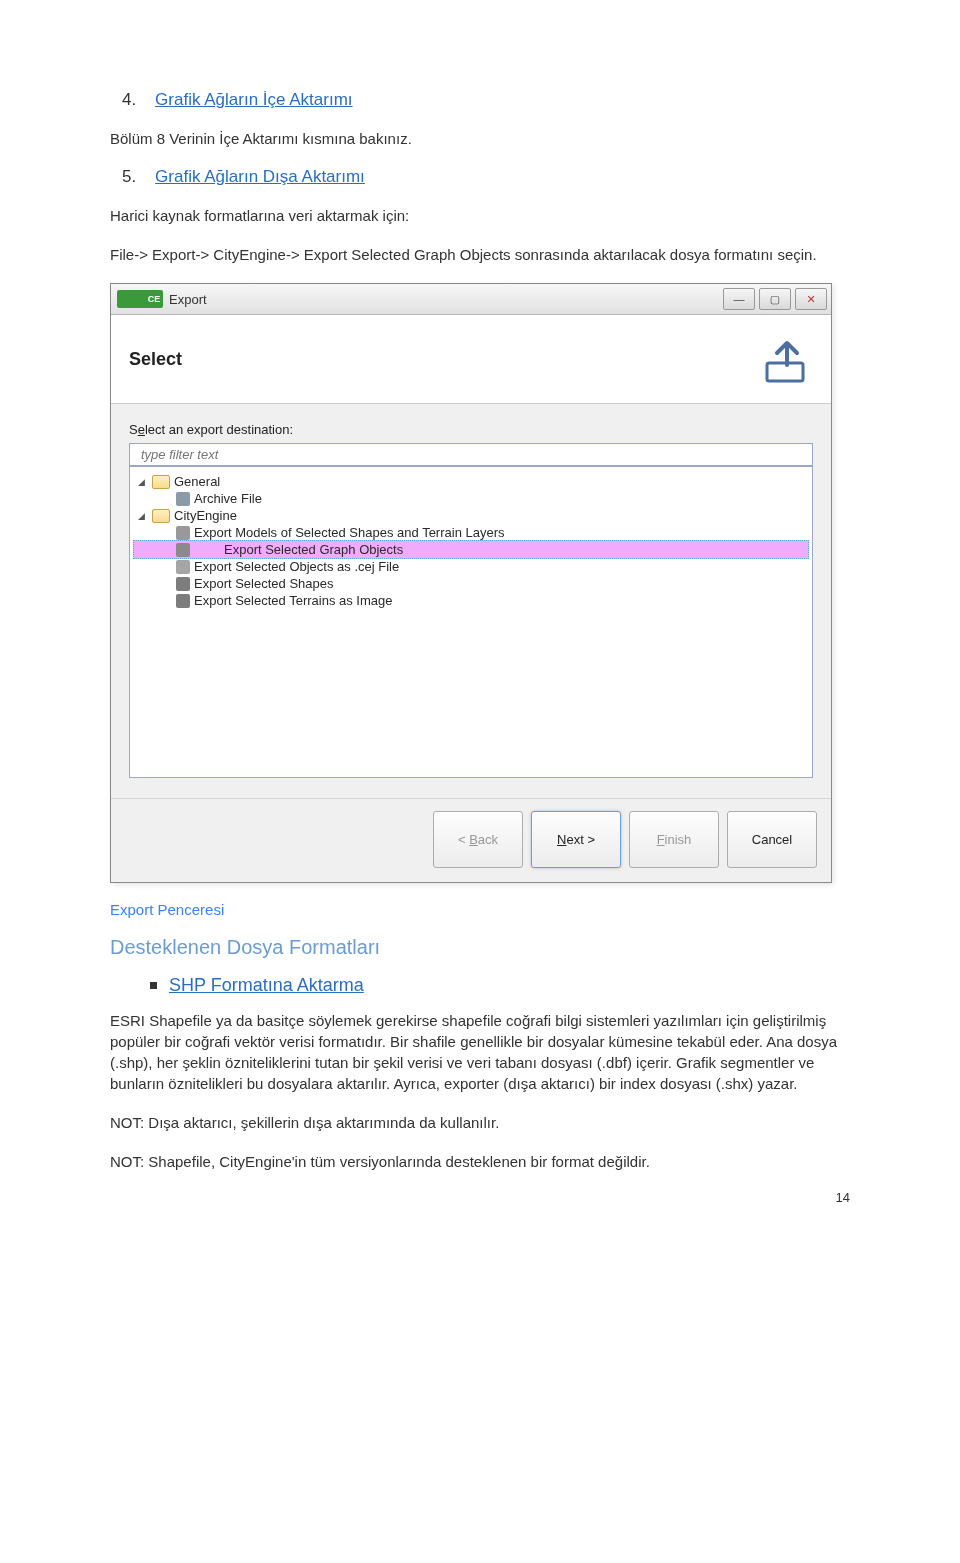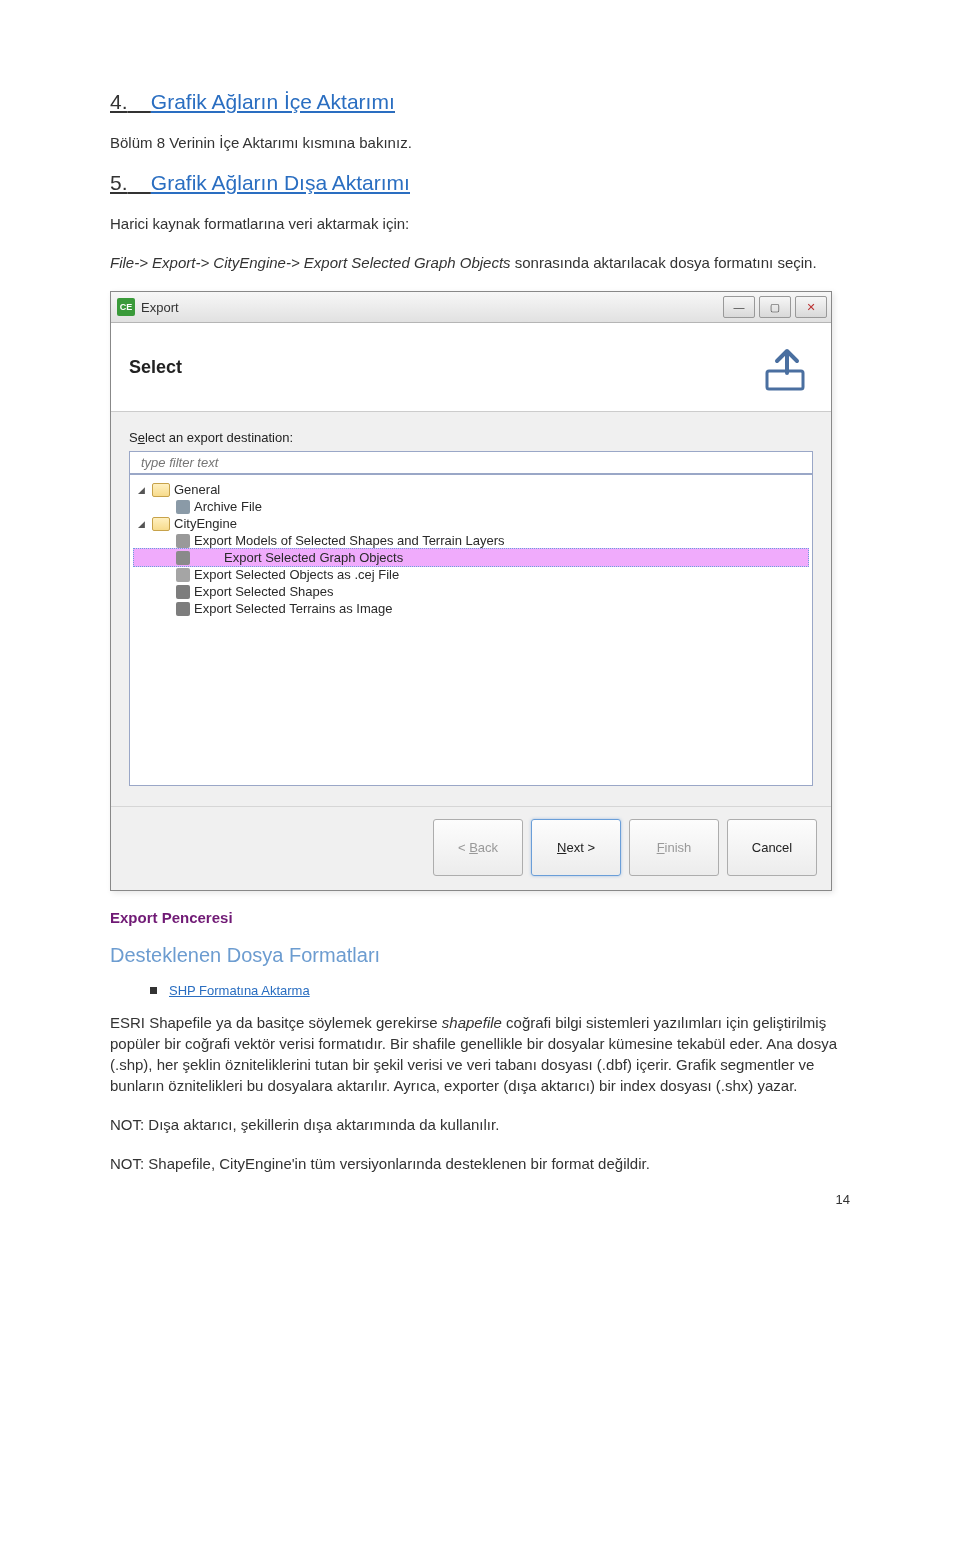--- a/index.html
+++ b/index.html
@@ -6,28 +6,27 @@
     margin: 0;
     padding: 90px 110px 50px 110px;
     font-family: Arial, sans-serif;
     font-size: 15px;
     color: #333;
     background: #fff;
     width: 960px;
     box-sizing: border-box;
   }
   .section-header {
-    margin: 0 0 18px 0;
-    font-size: 21px;
-    text-decoration: underline;
+    margin: 0 0 18px 12px;
+    font-size: 17px;
   }
   .section-num { color: #333; }
   .section-link { color: #2a6ec1; text-decoration: underline; }
   .body-text { margin: 0 0 18px 0; line-height: 1.4; }
-  .italic { font-style: italic; }
+  .italic { }
 
   
   .export-window {
     border: 1px solid #888;
     width: 720px;
     margin: 10px 0 18px 0;
     box-shadow: 2px 2px 6px rgba(0,0,0,0.1);
     background: #f0f0f0;
     font-family: "Segoe UI", Arial, sans-serif;
     font-size: 13px;
@@ -45,20 +44,21 @@
     width: 18px; height: 18px;
     background: #3a9a3a;
     color: #fff;
     font-size: 9px;
     font-weight: bold;
     display: inline-flex;
     align-items: center;
     justify-content: center;
     border-radius: 2px;
     margin-right: 6px;
+    padding-left: 28px;
   }
   .title-text { flex: 1; color: #333; font-size: 13px; }
   .win-controls { display: flex; gap: 4px; }
   .win-btn {
     width: 30px; height: 20px;
     border: 1px solid #999;
     border-radius: 2px;
     background: linear-gradient(#f6f6f6,#d9d9d9);
     display: inline-flex;
     align-items: center;
@@ -161,25 +161,25 @@
     font-family: inherit;
     font-size: 13px;
   }
   .dlg-btn.enabled {
     color: #222;
     border-color: #6a9ed8;
     box-shadow: 0 0 3px rgba(80,140,210,0.5);
   }
   .dlg-btn .ul { text-decoration: underline; }
 
-  .caption { color: #701a75; font-weight: bold; font-size: 15px; margin: 10px 0 18px 0; }
+  .caption { color: #3b82f6; font-weight: normal; font-size: 15px; margin: 10px 0 18px 0; }
   .h2-blue { color: #6c9cd0; font-size: 20px; margin: 0 0 16px 0; }
   .bullet-row { display: flex; align-items: center; margin: 0 0 14px 40px; gap: 12px; }
   .bullet-square { width: 7px; height: 7px; background: #333; display: inline-block; }
-  .bullet-link { color: #2a6ec1; text-decoration: underline; font-size: 13px; }
+  .bullet-link { color: #2a6ec1; text-decoration: underline; font-size: 18px; }
   .page-num { text-align: right; font-size: 13px; color: #333; margin-top: 10px; }
 </style>
 </head>
 <body>
 
 <p class="section-header">
   <span class="section-num">4.</span>
   &nbsp;&nbsp;
   <span class="section-link">Grafik Ağların İçe Aktarımı</span>
 </p>

